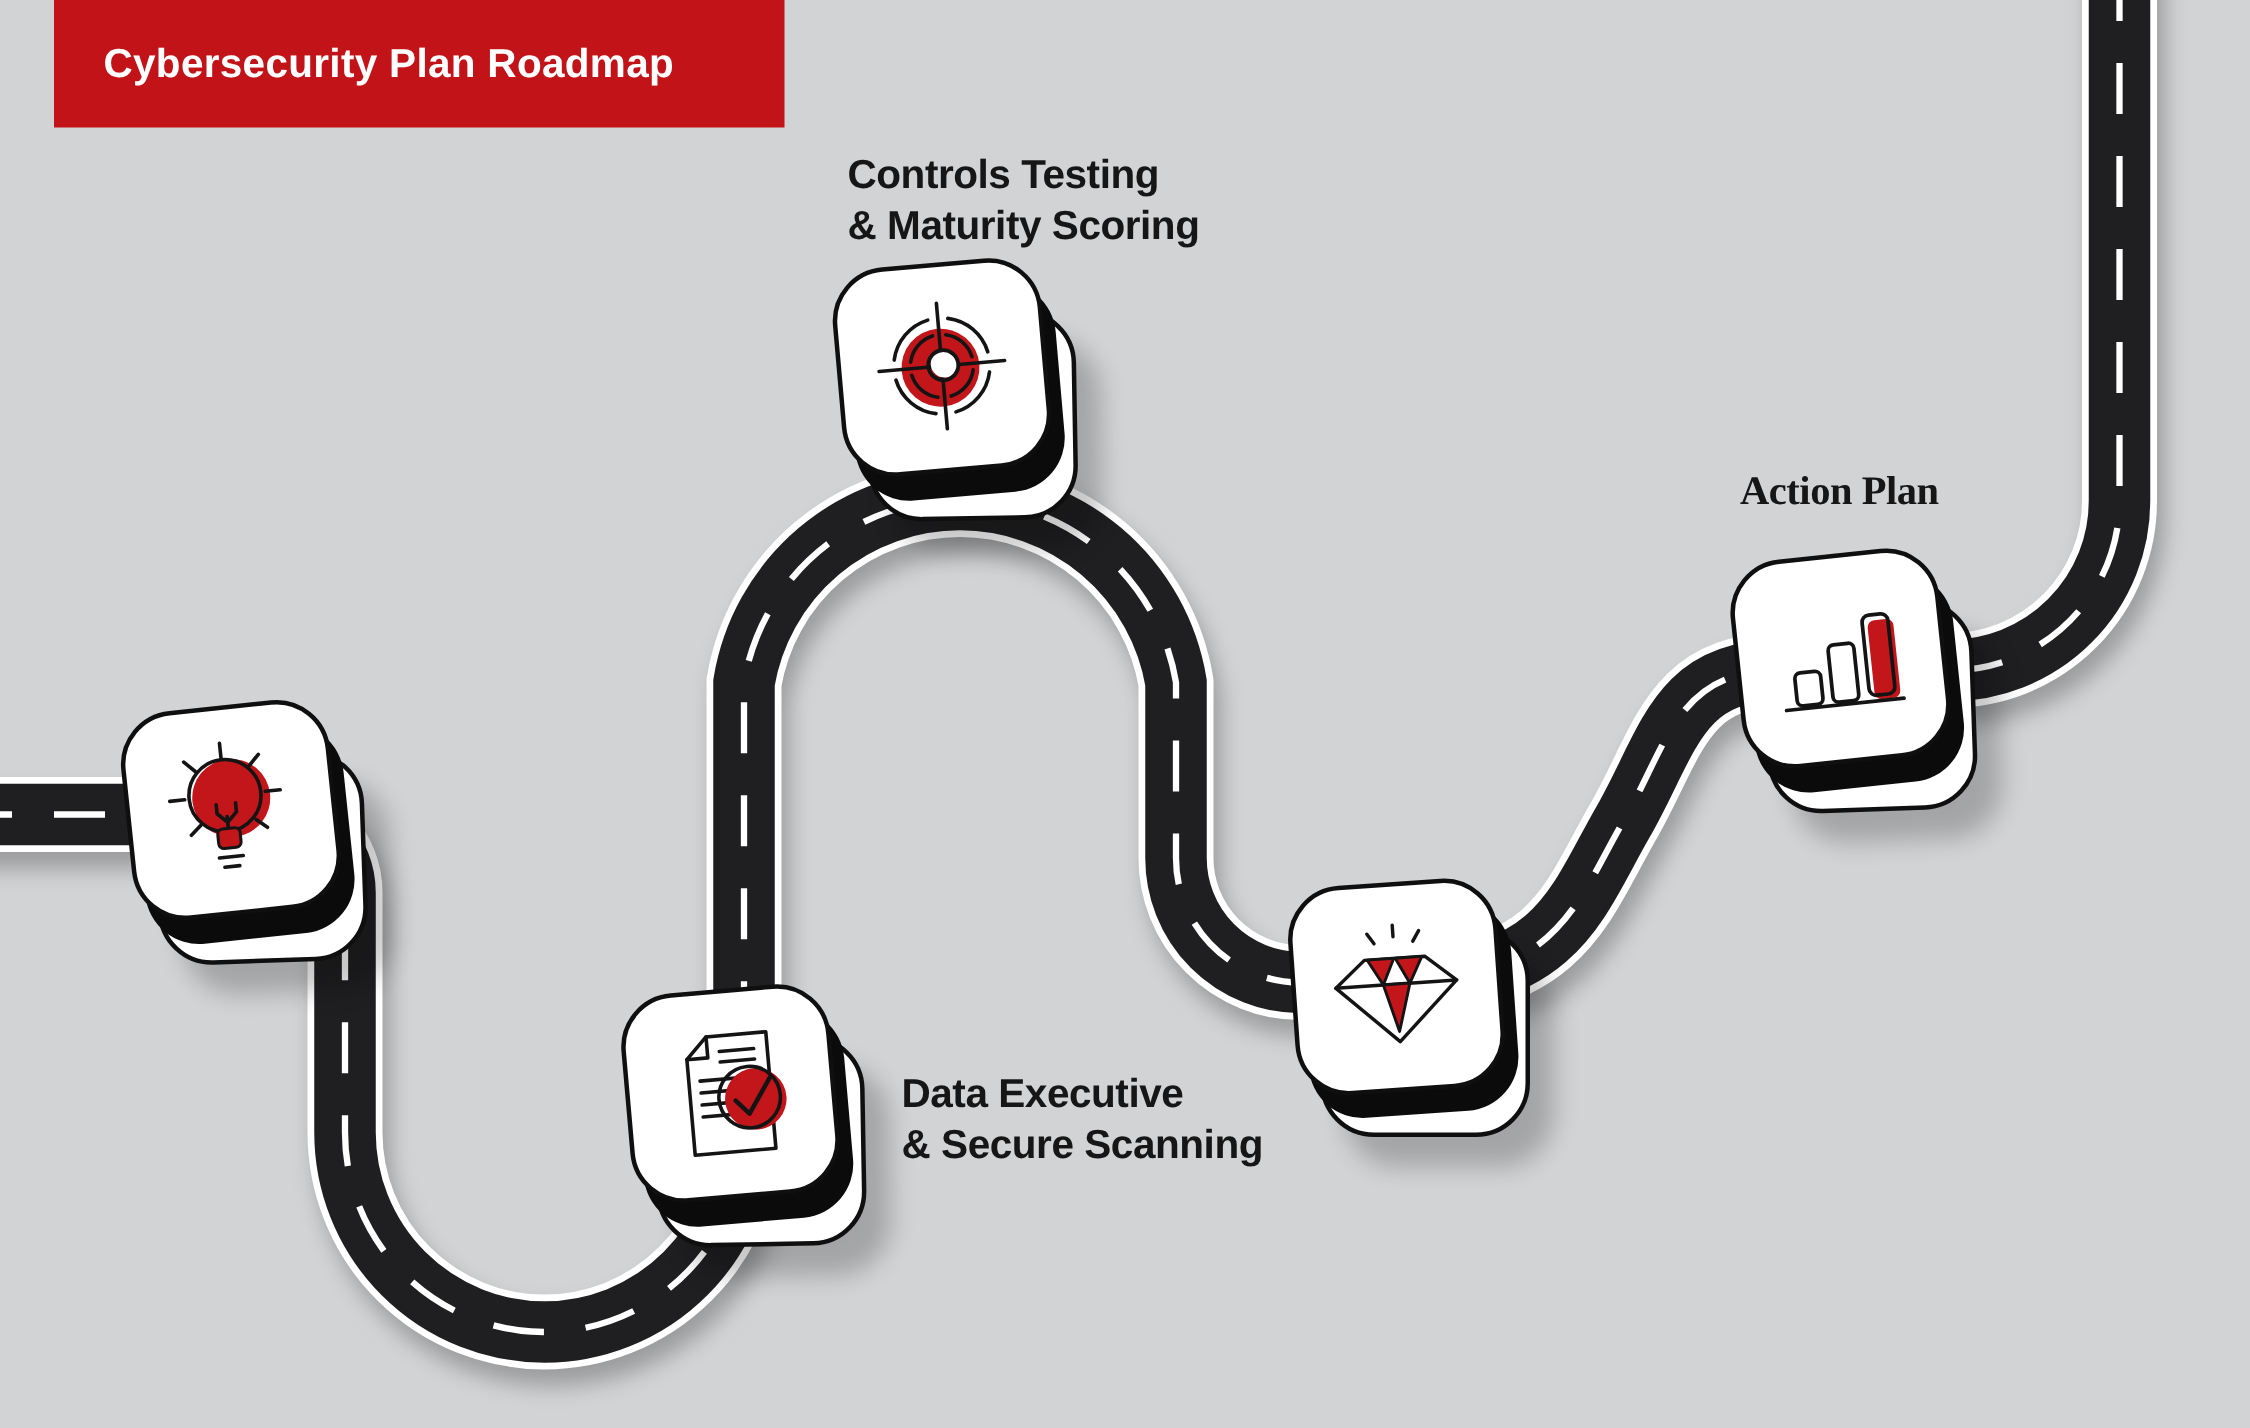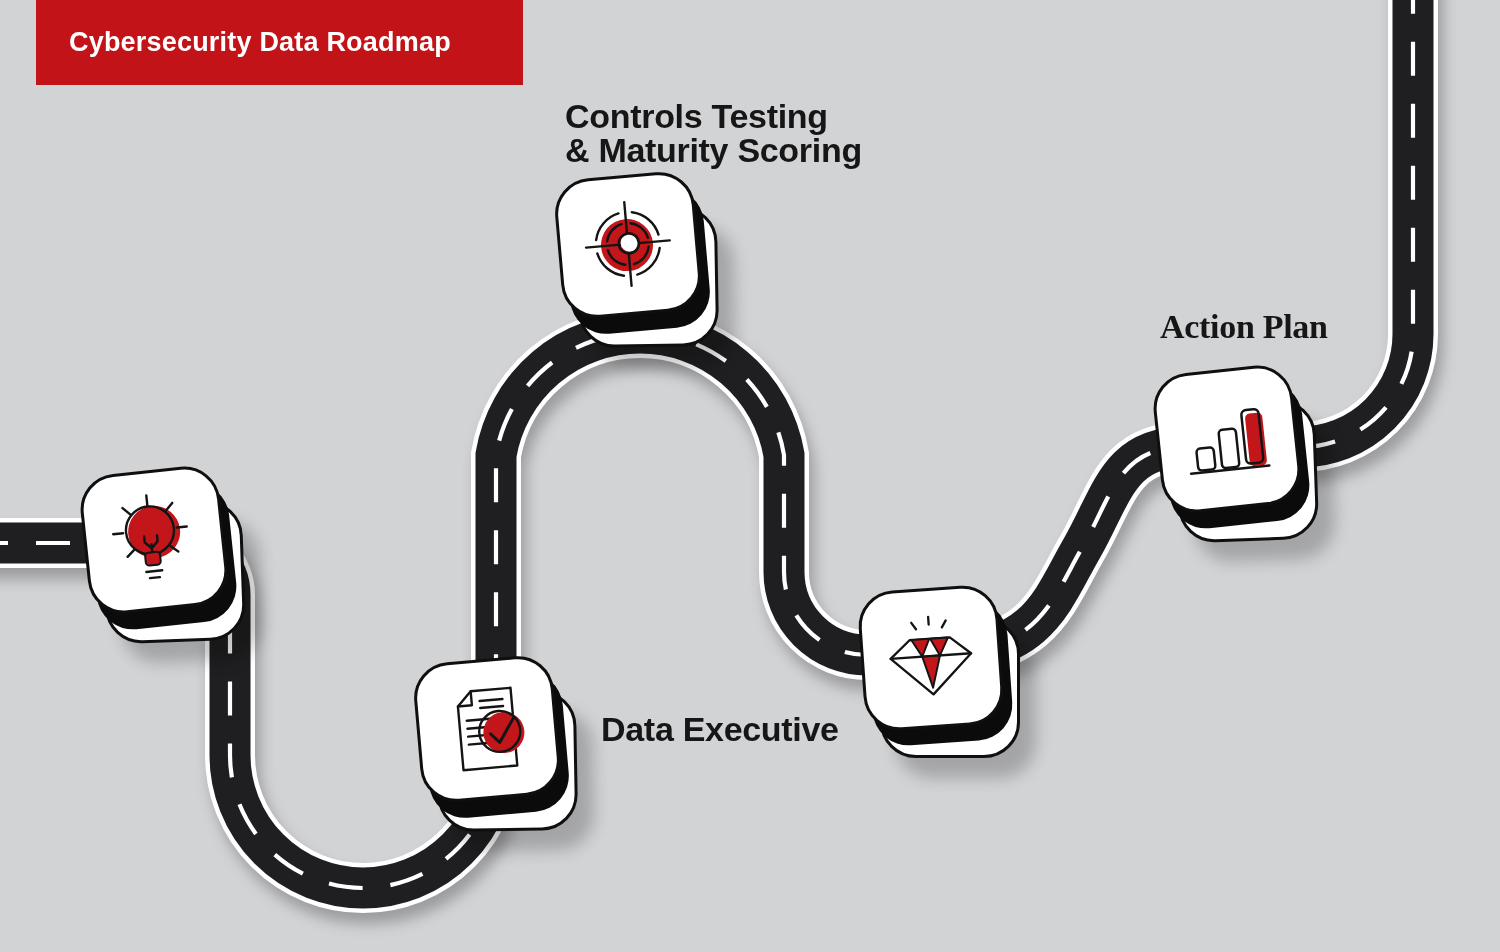--- a/index.html
+++ b/index.html
@@ -15,21 +15,21 @@
   .road-centerline{fill:none;stroke:#ffffff;stroke-width:4.2;stroke-dasharray:34 28;}
 
   .banner{
     position:absolute;left:36px;top:0;width:487px;height:85px;
     background:#c21318;display:flex;align-items:center;
     padding-left:33px;box-sizing:border-box;
   }
   .banner-text{color:#ffffff;font-size:27px;font-weight:700;letter-spacing:.2px;white-space:nowrap;}
 
   .label{
-    position:absolute;font-size:34px;font-weight:700;color:#161616;
+    position:absolute;font-size:27px;font-weight:700;color:#161616;
     line-height:34px;letter-spacing:-.3px;white-space:nowrap;
   }
   .label span{display:block;}
 
   .stack{position:absolute;width:140px;height:140px;}
   .layer{
     position:absolute;left:0;top:0;width:140px;height:140px;
     border-radius:36px;box-sizing:border-box;
   }
   .layer-bottom{
@@ -53,21 +53,21 @@
 
   <svg class="road-svg" viewBox="0 0 1500 952" aria-hidden="true">
     <g class="road-group">
       <path class="road-casing" d="M -26 543 L 178 543 A 52 52 0 0 1 230 595 L 230 755 A 133 133 0 0 0 363 888 A 133 133 0 0 0 496 755 L 496 455 A 146 146 0 0 1 784 455 L 784 572 A 83 83 0 0 0 867 655 L 948 655 C 1040 648 1052 600 1082 548 C 1112 496 1118 447 1185 447 L 1300 447 A 113 113 0 0 0 1413 334 L 1413 -26"></path>
       <path class="road-asphalt" d="M -26 543 L 178 543 A 52 52 0 0 1 230 595 L 230 755 A 133 133 0 0 0 363 888 A 133 133 0 0 0 496 755 L 496 455 A 146 146 0 0 1 784 455 L 784 572 A 83 83 0 0 0 867 655 L 948 655 C 1040 648 1052 600 1082 548 C 1112 496 1118 447 1185 447 L 1300 447 A 113 113 0 0 0 1413 334 L 1413 -26"></path>
       <path class="road-centerline" d="M -26 543 L 178 543 A 52 52 0 0 1 230 595 L 230 755 A 133 133 0 0 0 363 888 A 133 133 0 0 0 496 755 L 496 455 A 146 146 0 0 1 784 455 L 784 572 A 83 83 0 0 0 867 655 L 948 655 C 1040 648 1052 600 1082 548 C 1112 496 1118 447 1185 447 L 1300 447 A 113 113 0 0 0 1413 334 L 1413 -26"></path>
     </g>
   </svg>
 
   <div class="banner">
-    <span class="banner-text">Cybersecurity Data Roadmap</span>
+    <span class="banner-text">Cybersecurity Plan Roadmap</span>
   </div>
 
   <div class="stack" style="left:84px;top:470px;">
     <div class="layer layer-bottom" style="transform:translate(20px,32px) rotate(-2deg);"></div>
     <div class="layer layer-mid" style="transform:translate(9px,16px) rotate(-6deg);"></div>
     <div class="layer layer-top" style="transform:rotate(-6deg);">
       <svg width="100" height="100" viewBox="0 0 100 100">
         <circle class="red" cx="51" cy="42" r="26"></circle>
         <circle class="ln" cx="47" cy="40" r="24"></circle>
         <path class="ln" d="M47 69 V54 M47 58 L40.5 51.5 L40.5 45.5 M47 58 L53.5 51.5 L53.5 45.5"></path>
@@ -88,20 +88,21 @@
         <path class="ln" d="M45 21.5 H68 M45 28.5 H68"></path>
         <path class="ln" d="M30.5 40 H68 M30.5 48 H68 M30.5 56 H64 M30.5 64 H64"></path>
         <circle class="red" cx="66.5" cy="55" r="20.5"></circle>
         <circle class="ln" cx="62.5" cy="53.5" r="20.5"></circle>
         <path class="ln" style="stroke-width:3;" d="M53 55 L61.5 64.5 L77.5 41"></path>
       </svg>
     </div>
   </div>
   <div class="label" style="left:601px;top:712px;">
     <span>Data Executive</span>
+    <span>&amp; Secure Scanning</span>
   </div>
 
   <div class="stack" style="left:558px;top:175px;">
     <div class="layer layer-bottom" style="transform:translate(20px,32px) rotate(-1deg);"></div>
     <div class="layer layer-mid" style="transform:translate(9px,16px) rotate(-5deg);"></div>
     <div class="layer layer-top" style="transform:rotate(-5deg);">
       <svg width="100" height="100" viewBox="0 0 100 100">
         <circle class="red" cx="49" cy="50" r="26"></circle>
         <path class="ln" d="M50 7 V91 M8 49 H92"></path>
         <path class="ln" d="M70.5 53.4 A21 21 0 0 1 54.4 69.5 M45.6 69.5 A21 21 0 0 1 29.5 53.4 M29.5 44.6 A21 21 0 0 1 45.6 28.5 M54.4 28.5 A21 21 0 0 1 70.5 44.6"></path>

